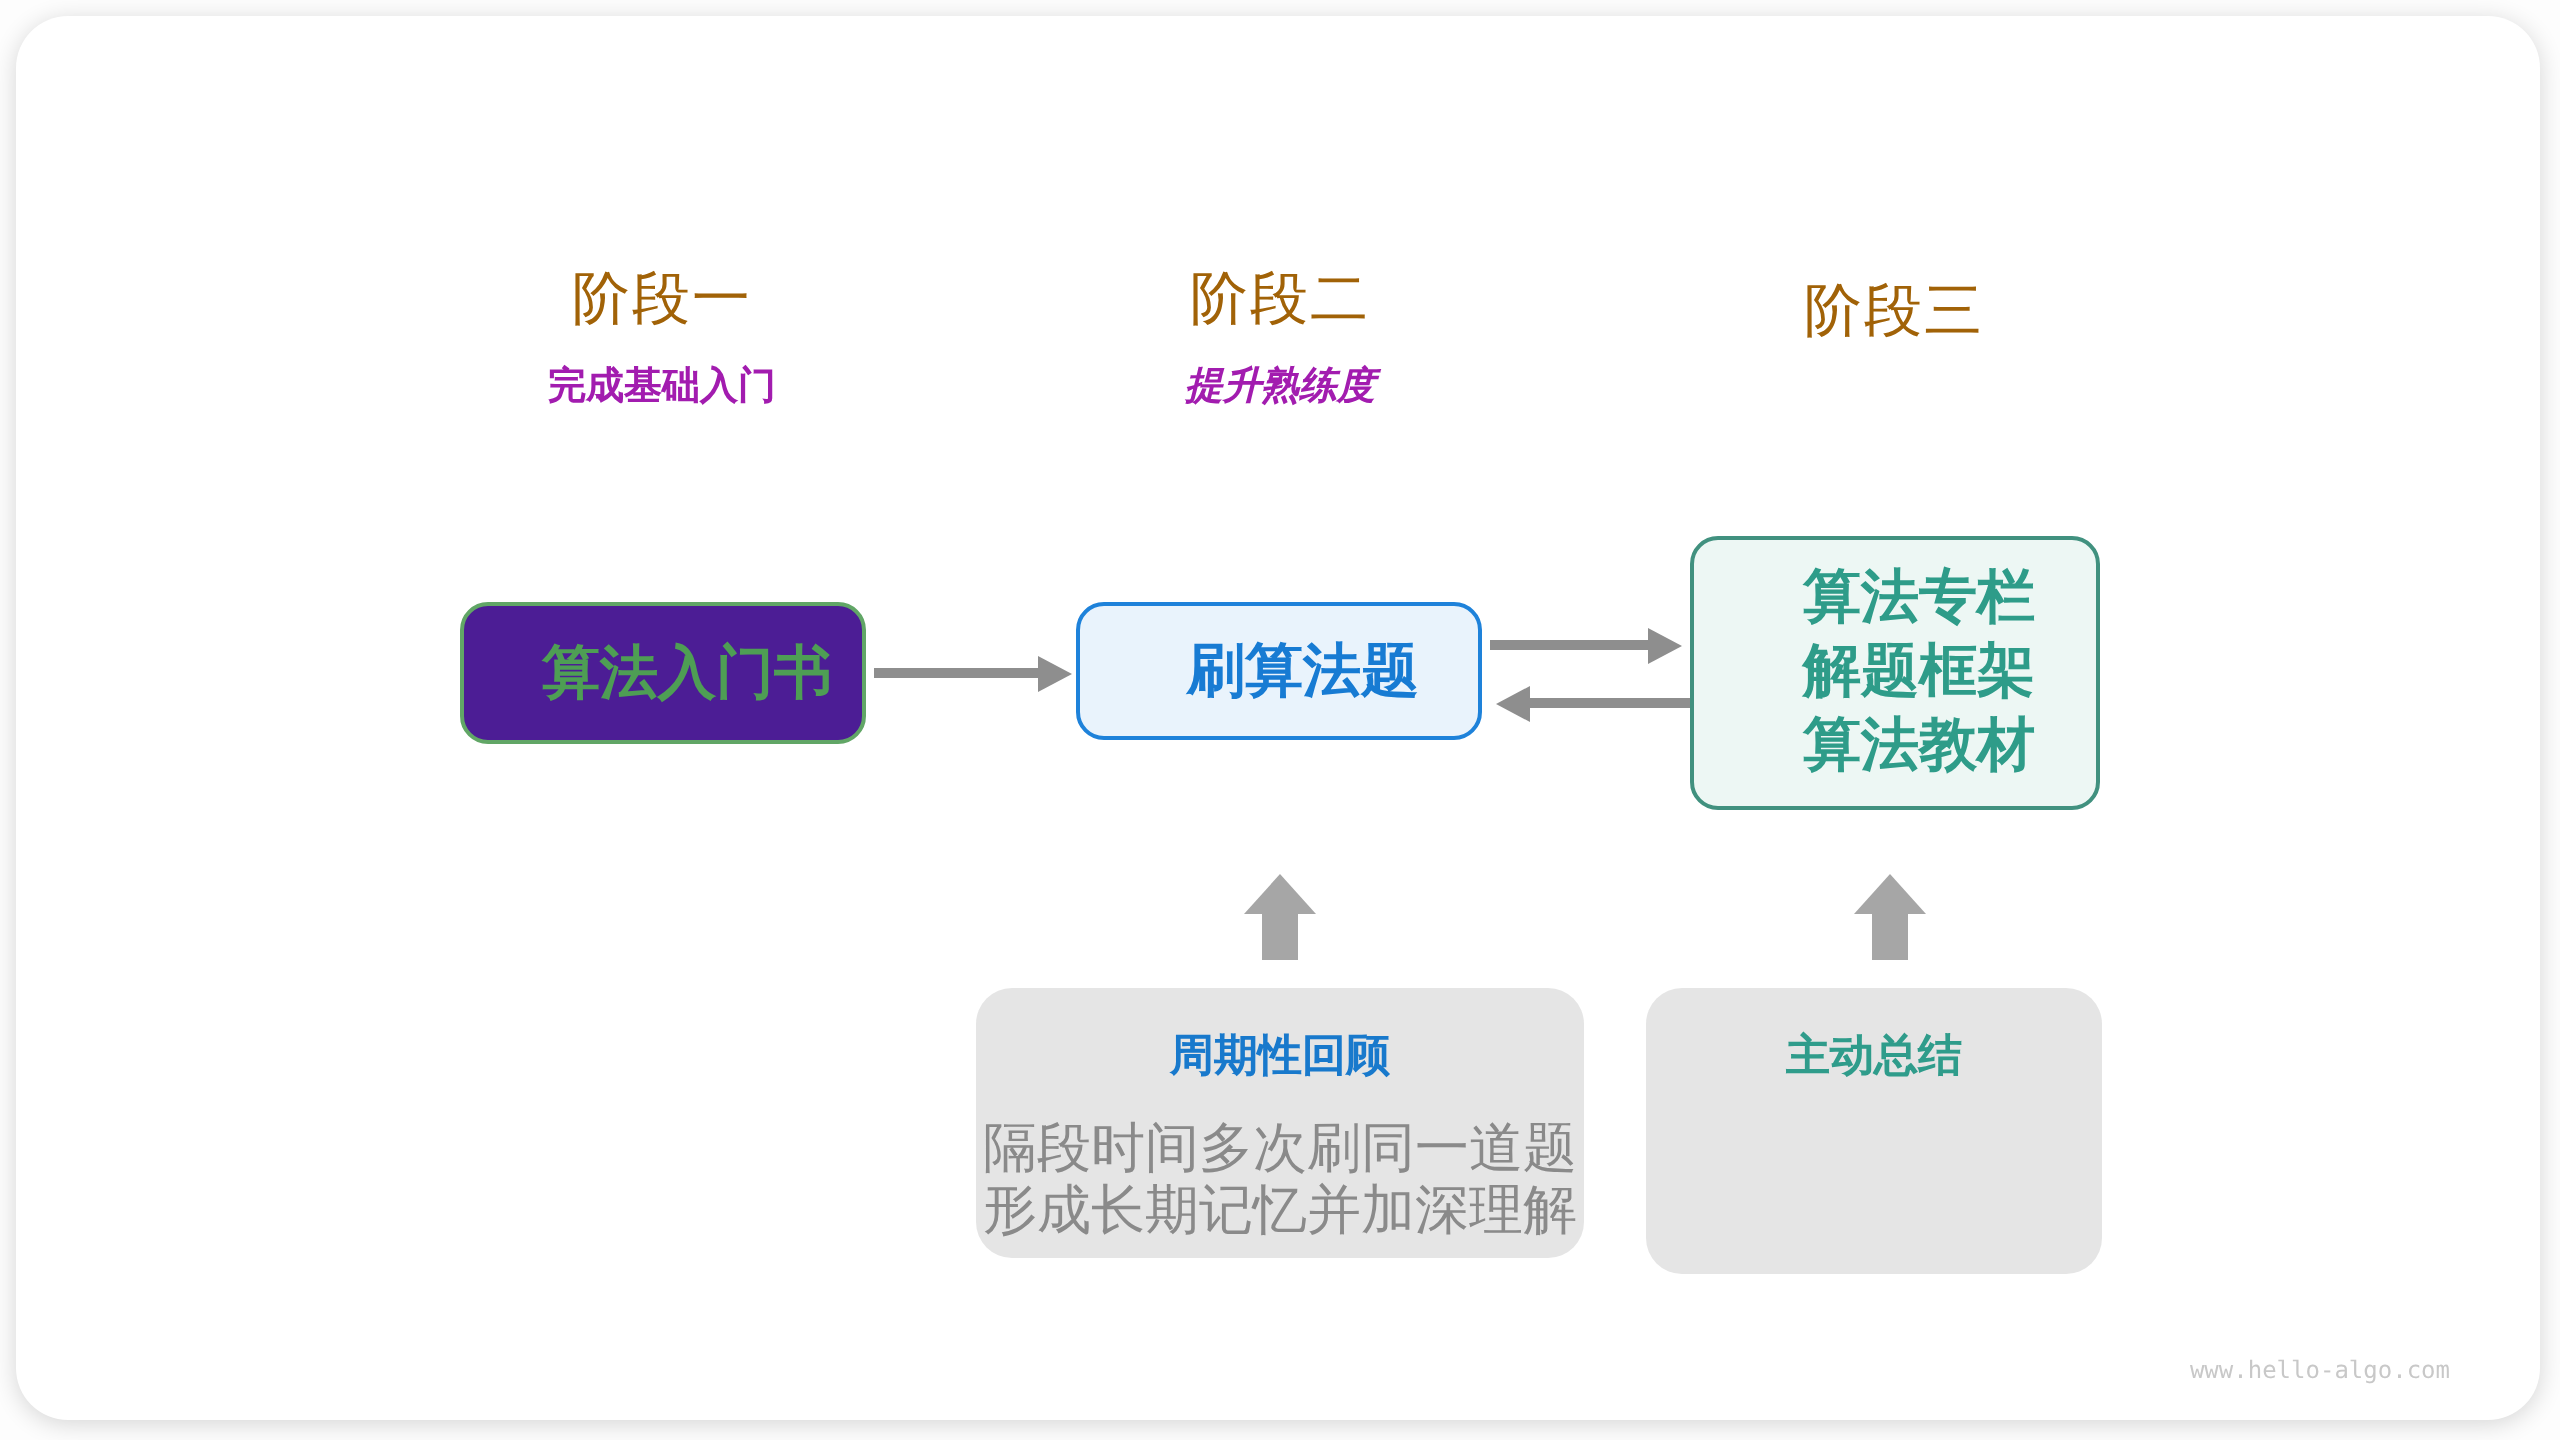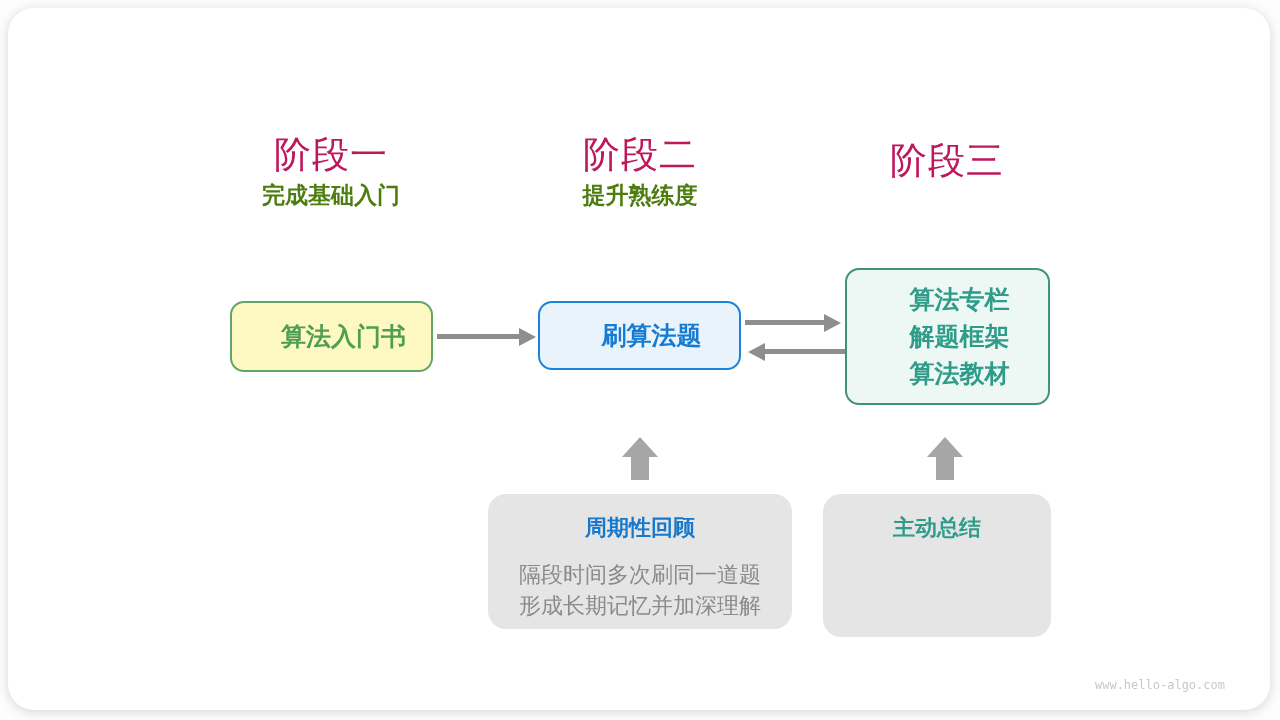--- a/index.html
+++ b/index.html
@@ -18,47 +18,47 @@
     background: #ffffff;
     border-radius: 26px;
     box-shadow: 0 2px 12px rgba(0,0,0,0.16);
   }
   .abs { position: absolute; }
 
   
   .stage-label {
     width: 300px;
     text-align: center;
-    font-size: 37px;
-    color: #be185d;
+    font-size: 29px;
+    color: #a16207;
     letter-spacing: 1px;
   }
   .stage-subtitle {
     width: 300px;
     text-align: center;
-    font-size: 23px;
+    font-size: 19px;
     font-weight: bold;
-    color: #4d7c0f;
+    color: #a21caf;
   }
 
   
   .node {
     box-sizing: border-box;
     border-radius: 14px;
     border: 2.5px solid;
     display: flex;
     flex-direction: column;
     align-items: center;
     justify-content: center;
     font-weight: bold;
-    font-size: 25px;
+    font-size: 29px;
     text-align: center;
     padding-left: 24px;
   }
-  .node-green  { border-color: #61a666; background: #fef9c3; color: #4e9e54; }
+  .node-green  { border-color: #61a666; background: #4c1d95; color: #4e9e54; }
   .node-blue   { border-color: #1e82da; background: #e9f3fc; color: #177bd3; }
   .node-teal   { border-color: #41917f; background: #edf7f4; color: #2e9c89; }
   .node-line { line-height: 37px; }
 
   
   .hline { height: 5px; background: #8e8e8e; }
   .head-right {
     width: 0; height: 0;
     border-top: 9px solid transparent;
     border-bottom: 9px solid transparent;
@@ -92,41 +92,41 @@
     padding-top: 19px;
   }
   .callout-title {
     font-size: 22px;
     font-weight: bold;
     margin-bottom: 16px;
   }
   .callout-title.blue { color: #1879cc; }
   .callout-title.teal { color: #2f9c8b; }
   .callout-body {
-    font-size: 22px;
+    font-size: 27px;
     color: #8a8a8a;
     line-height: 31px;
   }
 
   .watermark {
     font-family: "DejaVu Sans Mono", "Liberation Mono", monospace;
     font-size: 12px;
     color: #c8c8c8;
   }
 </style>
 </head>
 <body>
 
 <div class="card">
 
   <div class="abs stage-label" style="left:173px; top:122px;">阶段一</div>
   <div class="abs stage-subtitle" style="left:173px; top:172px;">完成基础入门</div>
 
   <div class="abs stage-label" style="left:482px; top:122px;">阶段二</div>
-  <div class="abs stage-subtitle" style="left:482px; top:172px;">提升熟练度</div>
+  <div class="abs stage-subtitle" style="left:482px; top:172px;font-style:italic;">提升熟练度</div>
 
   <div class="abs stage-label" style="left:789px; top:128px;">阶段三</div>
 
   <div class="abs node node-green" style="left:222px; top:293px; width:203px; height:71px;">
     <span>算法入门书</span>
   </div>
 
   <div class="abs node node-blue" style="left:530px; top:293px; width:203px; height:69px;">
     <span>刷算法题</span>
   </div>

